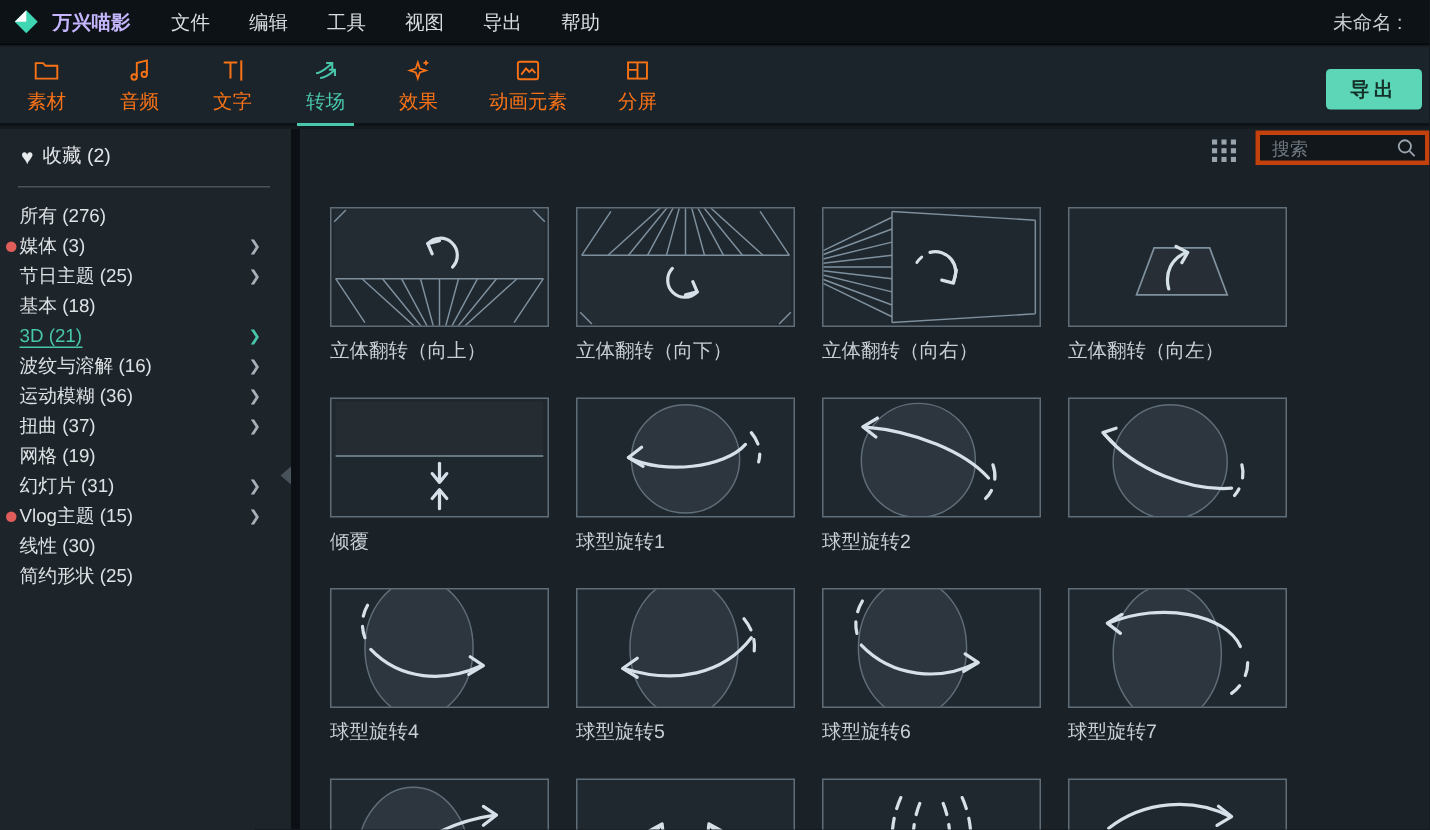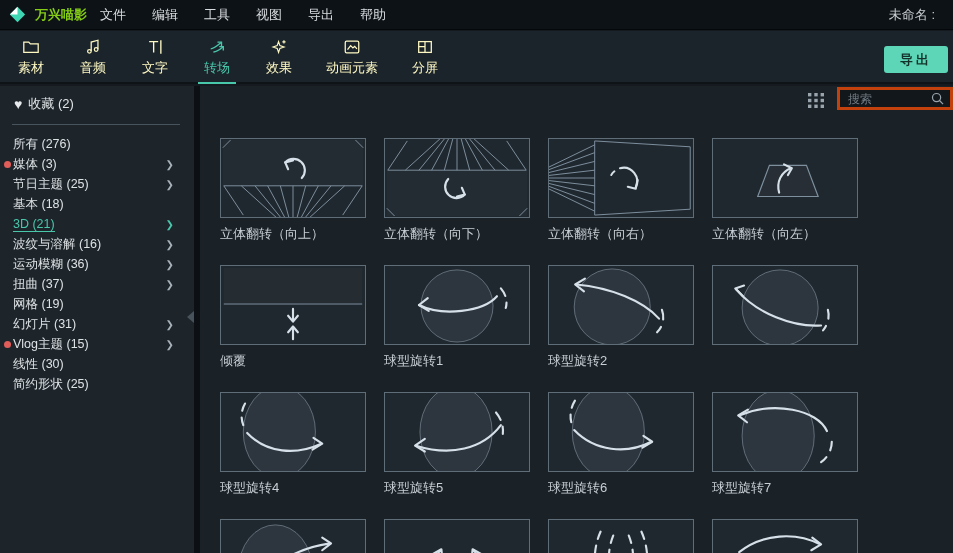--- a/index.html
+++ b/index.html
@@ -4,29 +4,29 @@
 <style>
   * { margin:0; padding:0; box-sizing:border-box; }
   html,body { width:953px; height:553px; overflow:hidden; background:#141a1f;
     font-family:"Liberation Sans","DejaVu Sans",sans-serif; }
   body { position:relative; color:#dfe3e6; }
 
   
   #menubar { position:absolute; left:0; top:0; width:953px; height:30px;
     background:#0d1216; display:flex; align-items:center; border-bottom:1px solid #05080a; }
   #logo { width:17px; height:17px; margin-left:9px; flex:0 0 auto; }
-  #app-name { font-size:13px; font-weight:bold; color:#84cc16; margin-left:9px; }
+  #app-name { font-size:13px; font-weight:bold; color:#c4b5fd; margin-left:9px; margin-right:14px; }
   .menu-item { font-size:13px; color:#d9dde0; padding:0 13px; line-height:30px; cursor:default; }
   #project-name { position:absolute; right:18px; top:0; line-height:30px; font-size:13px; color:#c9ced3;text-align:center; }
 
   
   #toolbar { position:absolute; left:0; top:31px; width:953px; height:53px;
     background:#1c242b; border-bottom:2px solid #0e1317; display:flex; }
   .tab { position:relative; width:62px; height:53px; display:flex; flex-direction:column;
-    align-items:center; justify-content:center; gap:3px; color:#fef9c3; cursor:pointer; }
+    align-items:center; justify-content:center; gap:3px; color:#f97316; cursor:pointer; }
   .tab.wide { width:84px; }
   .tab-icon { width:18px; height:18px; display:block; }
   .tab-icon svg { width:18px; height:18px; display:block; }
   .tab-label { font-size:13px; }
   .tab.active { color:var(--accent); }
   .tab.active::after { content:""; position:absolute; bottom:0; left:50%; margin-left:-19px;
     width:38px; height:2px; background:var(--accent); }
   #export-btn { position:absolute; left:884px; top:15px; width:64px; height:27px;
     background:var(--export-bg); color:#143229; border:none; border-radius:3px;
     font-size:13px; font-weight:bold; letter-spacing:3px; font-family:inherit; cursor:pointer; }

